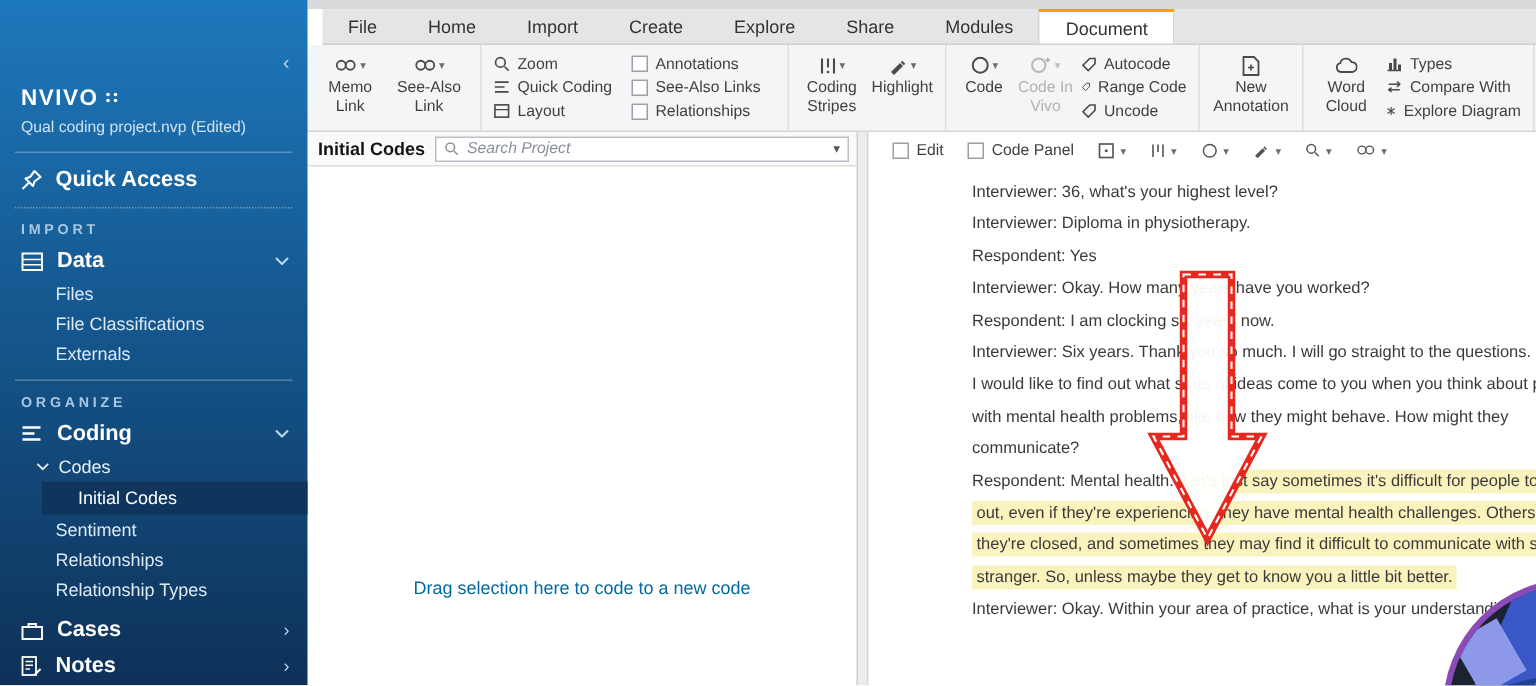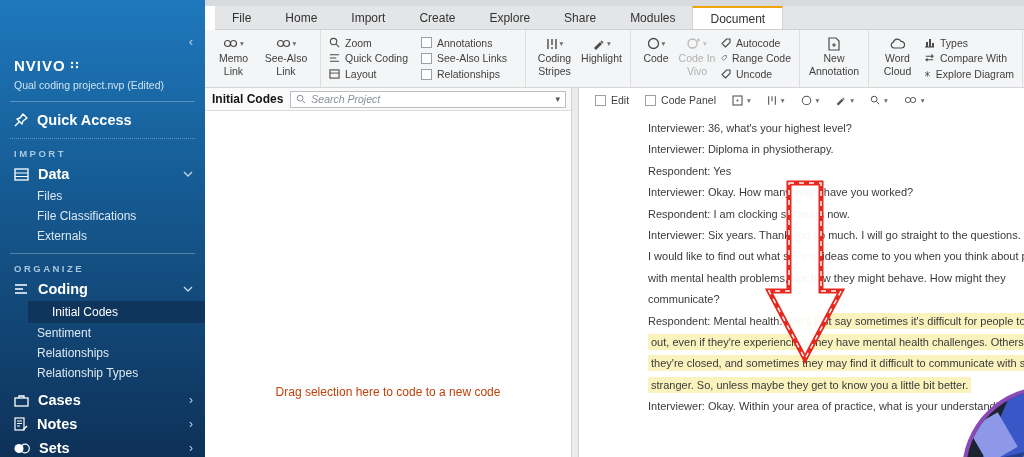--- a/index.html
+++ b/index.html
@@ -49,21 +49,21 @@
   .chk { width:11px; height:11px; border:1px solid #9aa0a6; background:#fff; flex:0 0 auto; }
   .ic { display:block; }
 
   
   .codes-panel { position:absolute; left:205px; top:88px; width:366px; height:369px; background:#fff; z-index:1; }
   .codes-head { height:23px; display:flex; align-items:center; background:#fafafa; border-bottom:1px solid #dcdcdc; padding:0 5px 0 7px; gap:7px; }
   .codes-title { font-weight:bold; font-size:12px; color:#141414; white-space:nowrap; }
   .search { flex:1; height:17px; border:1px solid #b9bfc6; background:#fff; display:flex; align-items:center; padding:0 5px; gap:5px; }
   .search-ph { font-size:10.5px; font-style:italic; color:#8a9099; flex:1; }
   .search-caret { font-size:9px; color:#555; }
-  .drag-hint { position:absolute; left:0; top:297px; width:100%; text-align:center; font-size:12px; color:#c2410c; }
+  .drag-hint { position:absolute; left:0; top:297px; width:100%; text-align:center; font-size:12px; color:#0369a1; }
 
   
   .panel-gap { position:absolute; left:571px; top:88px; width:8px; height:369px; background:#ececec;
     border-left:1px solid #d2d2d2; border-right:1px solid #d2d2d2; z-index:1; }
 
   
   .doc-panel { position:absolute; left:579px; top:88px; width:445px; height:369px; background:#fff; z-index:1; }
   .doc-tabs { height:24px; background:#fbfbfb; border-bottom:1px solid #e4e4e4; display:flex; align-items:flex-end; padding-left:4px; }
   .doc-tab { height:22px; background:#fff; border:1px solid #d8dce0; border-bottom:none; display:flex; align-items:center; gap:6px; padding:0 9px; font-size:11px; color:#333; cursor:pointer; }
   .doc-close { color:#2d6db5; font-weight:bold; font-size:13px; line-height:1; cursor:pointer; }
@@ -132,20 +132,26 @@
     <div class="sb-section">ORGANIZE</div>
 
     <div class="sb-item">
       <svg class="sicon" width="15" height="12" viewBox="0 0 15 12">
           <path d="M1 2 H13 M1 6 H9 M1 10 H13" stroke="#fff" stroke-width="1.6"></path>
         </svg>
       <span class="grow">Coding</span>
       <svg class="sb-chev sicon" width="10" height="6" viewBox="0 0 10 6">
           <polyline points="1,1 5,5 9,1" stroke="#bcd6ea" stroke-width="1.4" fill="none"></polyline>
         </svg>
+    </div>
+    <div class="sb-sub2">
+      <svg class="sicon" width="9" height="6" viewBox="0 0 10 6">
+          <polyline points="1,1 5,5 9,1" stroke="#dce9f4" stroke-width="1.4" fill="none"></polyline>
+        </svg>
+      <span>Codes</span>
     </div>
     <div class="sb-sub3 selected">Initial Codes</div>
     <div class="sb-sub">Sentiment</div>
     <div class="sb-sub">Relationships</div>
     <div class="sb-sub">Relationship Types</div>
 
     <div class="sb-item" style="margin-top:5px">
       <svg class="sicon" width="15" height="13" viewBox="0 0 15 13">
           <rect x="1" y="4" width="13" height="8" stroke="#fff" stroke-width="1.3" fill="none"></rect>
           <path d="M5 4 V2 H10 V4" stroke="#fff" stroke-width="1.3" fill="none"></path>

